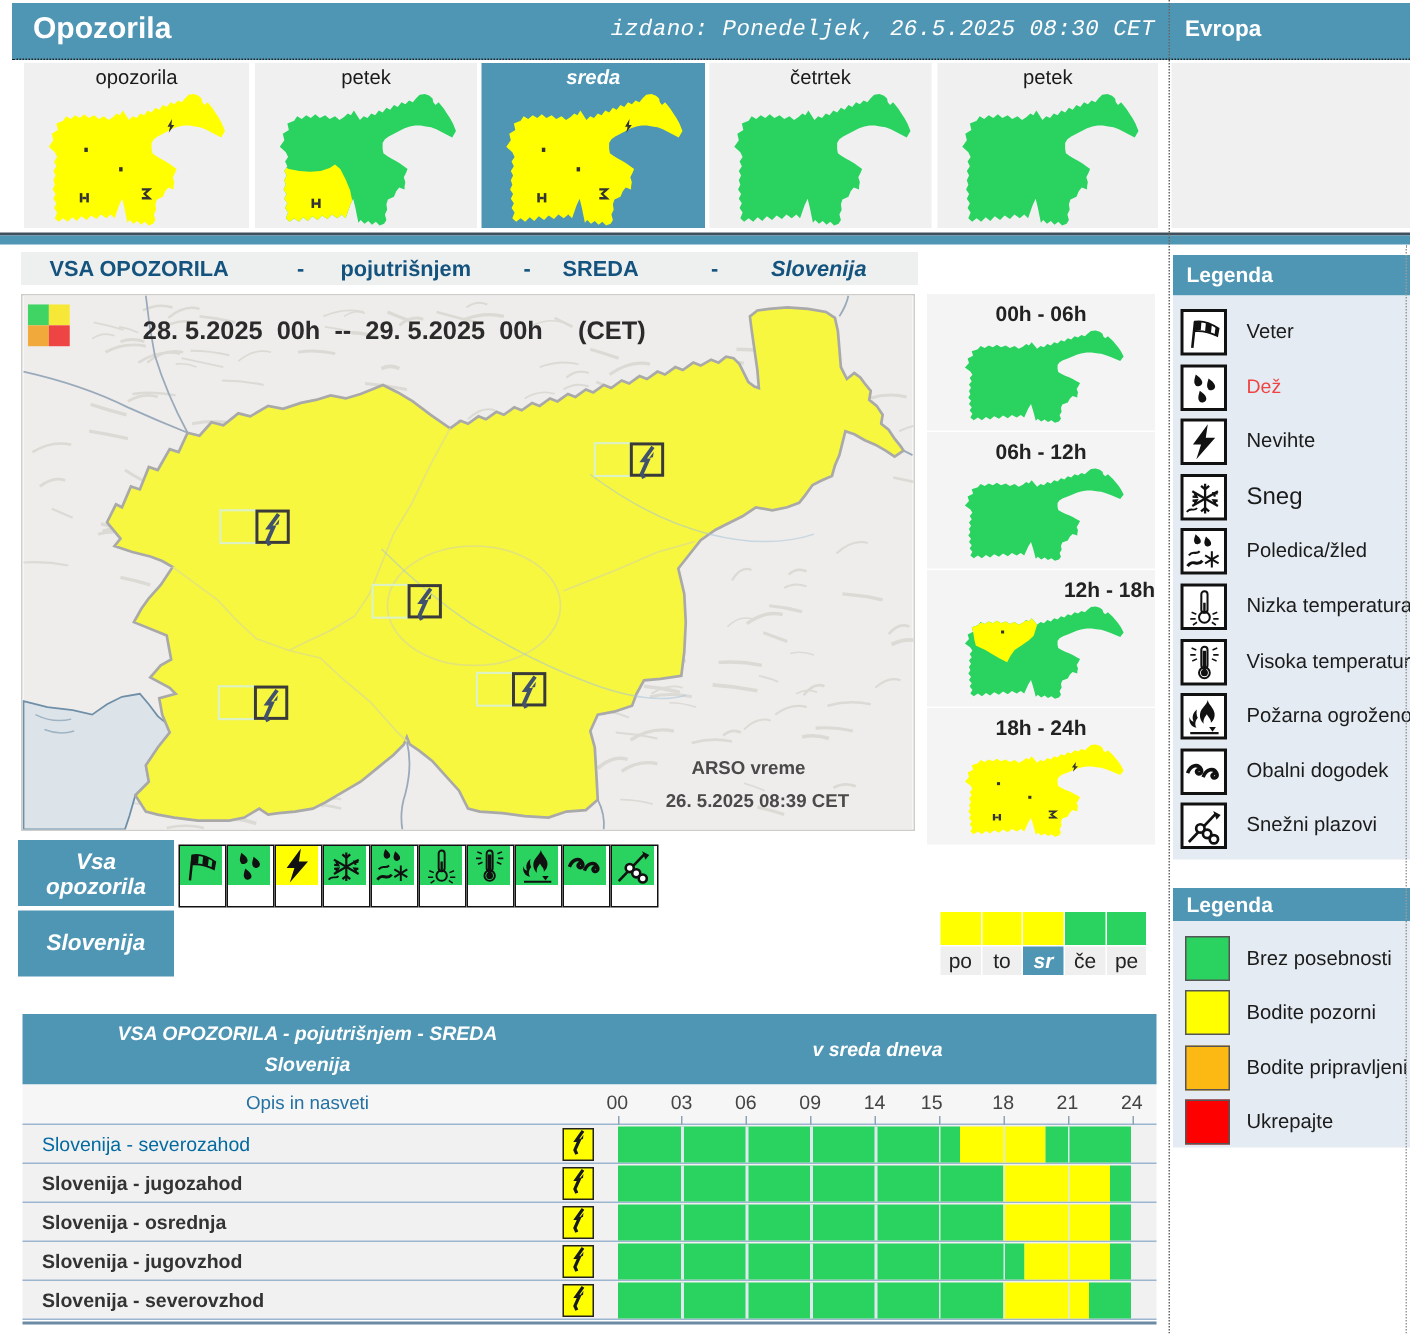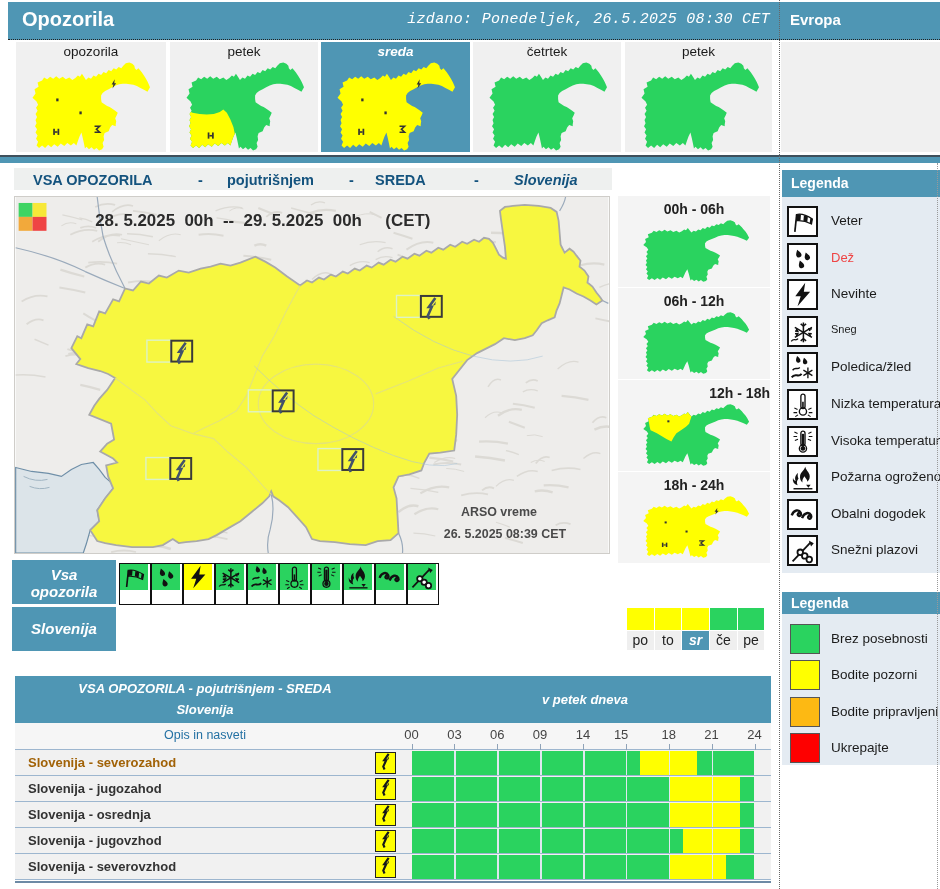--- a/index.html
+++ b/index.html
@@ -452,21 +452,21 @@
 <div class="abs" style="left:654.7px;top:631px;width:26.5px;height:19px;background:#efefef;color:#222;text-align:center;font-size:14px;line-height:19px">to</div>
 <div class="abs" style="left:682.4px;top:608px;width:26.5px;height:22px;background:#ffff00"></div>
 <div class="abs" style="left:682.4px;top:631px;width:26.5px;height:19px;background:#4f96b4;color:#fff;font-weight:bold;font-style:italic;text-align:center;font-size:14px;line-height:19px">sr</div>
 <div class="abs" style="left:710.1px;top:608px;width:26.5px;height:22px;background:#2ad35f"></div>
 <div class="abs" style="left:710.1px;top:631px;width:26.5px;height:19px;background:#efefef;color:#222;text-align:center;font-size:14px;line-height:19px">če</div>
 <div class="abs" style="left:737.8px;top:608px;width:26.5px;height:22px;background:#2ad35f"></div>
 <div class="abs" style="left:737.8px;top:631px;width:26.5px;height:19px;background:#efefef;color:#222;text-align:center;font-size:14px;line-height:19px">pe</div>
 <div class="abs" style="left:15px;top:676px;width:756px;height:47px;background:#4f96b4"></div>
 <div class="abs" style="left:15px;top:681px;width:380px;text-align:center;color:#fff;font-weight:bold;font-style:italic;font-size:13px">VSA OPOZORILA - pojutrišnjem - SREDA</div>
 <div class="abs" style="left:15px;top:702px;width:380px;text-align:center;color:#fff;font-weight:bold;font-style:italic;font-size:13px">Slovenija</div>
-<div class="abs" style="left:420px;top:692px;width:330px;text-align:center;color:#fff;font-weight:bold;font-style:italic;font-size:13px">v petek dneva</div>
+<div class="abs" style="left:420px;top:692px;width:330px;text-align:center;color:#fff;font-weight:bold;font-style:italic;font-size:13px">v sreda dneva</div>
 <div class="abs" style="left:15px;top:723px;width:756px;height:27px;background:#f6f6f6;border-bottom:1px solid #9db6cf;box-sizing:border-box"></div>
 <div class="abs" style="left:15px;top:728px;width:380px;text-align:center;color:#2471a3;font-size:12.5px">Opis in nasveti</div>
 <div class="abs" style="left:399.5px;top:727px;width:24px;text-align:center;font-size:13px;color:#444">00</div>
 <div class="abs" style="left:411.5px;top:744px;width:1px;height:6px;background:#8fa3b8"></div>
 <div class="abs" style="left:442.4px;top:727px;width:24px;text-align:center;font-size:13px;color:#444">03</div>
 <div class="abs" style="left:454.4px;top:744px;width:1px;height:6px;background:#8fa3b8"></div>
 <div class="abs" style="left:485.2px;top:727px;width:24px;text-align:center;font-size:13px;color:#444">06</div>
 <div class="abs" style="left:497.2px;top:744px;width:1px;height:6px;background:#8fa3b8"></div>
 <div class="abs" style="left:528.1px;top:727px;width:24px;text-align:center;font-size:13px;color:#444">09</div>
 <div class="abs" style="left:540.1px;top:744px;width:1px;height:6px;background:#8fa3b8"></div>
@@ -474,21 +474,21 @@
 <div class="abs" style="left:583.0px;top:744px;width:1px;height:6px;background:#8fa3b8"></div>
 <div class="abs" style="left:613.9px;top:727px;width:24px;text-align:left;font-size:13px;color:#444">15</div>
 <div class="abs" style="left:625.9px;top:744px;width:1px;height:6px;background:#8fa3b8"></div>
 <div class="abs" style="left:656.8px;top:727px;width:24px;text-align:center;font-size:13px;color:#444">18</div>
 <div class="abs" style="left:668.8px;top:744px;width:1px;height:6px;background:#8fa3b8"></div>
 <div class="abs" style="left:699.6px;top:727px;width:24px;text-align:center;font-size:13px;color:#444">21</div>
 <div class="abs" style="left:711.6px;top:744px;width:1px;height:6px;background:#8fa3b8"></div>
 <div class="abs" style="left:742.5px;top:727px;width:24px;text-align:center;font-size:13px;color:#444">24</div>
 <div class="abs" style="left:754.5px;top:744px;width:1px;height:6px;background:#8fa3b8"></div>
 <div class="abs" style="left:15px;top:750px;width:756px;height:26px;background:#f1f1f1;border-bottom:1px solid #9db6cf;box-sizing:border-box"></div>
-<div class="abs" style="left:28px;top:755px;font-size:13px;font-weight:bold;color:#a16207">Slovenija - severozahod</div>
+<div class="abs" style="left:28px;top:755px;font-size:13px;font-weight:normal;color:#0369a1">Slovenija - severozahod</div>
 <div class="abs" style="left:375px;top:752px;width:19px;height:20px;background:#ffff00;border:1px solid #222"></div>
 <svg class="abs" style="left:376px;top:753px" width="19" height="19" viewBox="0 0 30 30">
     <use href="#ic-boltrow"></use>
   </svg>
 <div class="abs" style="left:411.5px;top:751px;width:228.7px;height:24px;background:#2ad35f"></div>
 <div class="abs" style="left:640.2px;top:751px;width:57.2px;height:24px;background:#ffff00"></div>
 <div class="abs" style="left:697.3px;top:751px;width:57.2px;height:24px;background:#2ad35f"></div>
 <div class="abs" style="left:454.4px;top:751px;width:1.5px;height:24px;background:#dfe7ef"></div>
 <div class="abs" style="left:497.2px;top:751px;width:1.5px;height:24px;background:#dfe7ef"></div>
 <div class="abs" style="left:540.1px;top:751px;width:1.5px;height:24px;background:#dfe7ef"></div>
@@ -575,21 +575,21 @@
 <div class="abs" style="left:831px;top:250px;font-size:13px;color:#ef4444;white-space:nowrap">Dež</div>
 <div class="abs" style="left:787px;top:279px;width:27px;height:27px;border:2px solid #111;background:#fff"></div>
 <svg class="abs" style="left:789px;top:281px" width="27" height="27" viewBox="0 0 30 30">
     <use href="#ic-nevihte"></use>
   </svg>
 <div class="abs" style="left:831px;top:286px;font-size:13.5px;color:#1b1b1b;white-space:nowrap">Nevihte</div>
 <div class="abs" style="left:787px;top:316px;width:27px;height:27px;border:2px solid #111;background:#fff"></div>
 <svg class="abs" style="left:789px;top:318px" width="27" height="27" viewBox="0 0 30 30">
     <use href="#ic-sneg"></use>
   </svg>
-<div class="abs" style="left:831px;top:323px;font-size:11px;color:#1b1b1b;white-space:nowrap">Sneg</div>
+<div class="abs" style="left:831px;top:323px;font-size:16px;color:#1b1b1b;white-space:nowrap">Sneg</div>
 <div class="abs" style="left:787px;top:352px;width:27px;height:27px;border:2px solid #111;background:#fff"></div>
 <svg class="abs" style="left:789px;top:354px" width="27" height="27" viewBox="0 0 30 30">
     <use href="#ic-poledica"></use>
   </svg>
 <div class="abs" style="left:831px;top:359px;font-size:13.5px;color:#1b1b1b;white-space:nowrap">Poledica/žled</div>
 <div class="abs" style="left:787px;top:389px;width:27px;height:27px;border:2px solid #111;background:#fff"></div>
 <svg class="abs" style="left:789px;top:391px" width="27" height="27" viewBox="0 0 30 30">
     <use href="#ic-nizka"></use>
   </svg>
 <div class="abs" style="left:831px;top:396px;font-size:13.5px;color:#1b1b1b;white-space:nowrap">Nizka temperatura</div>

